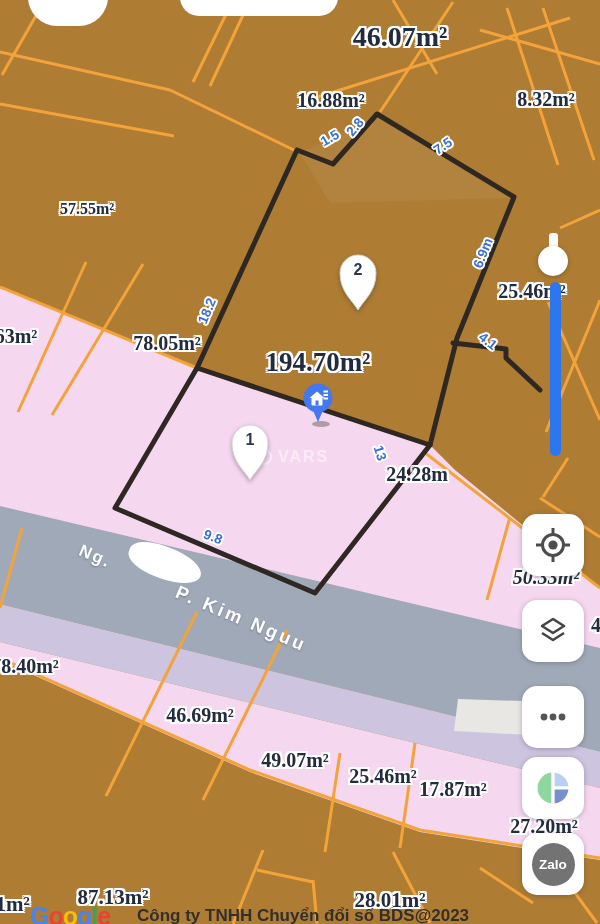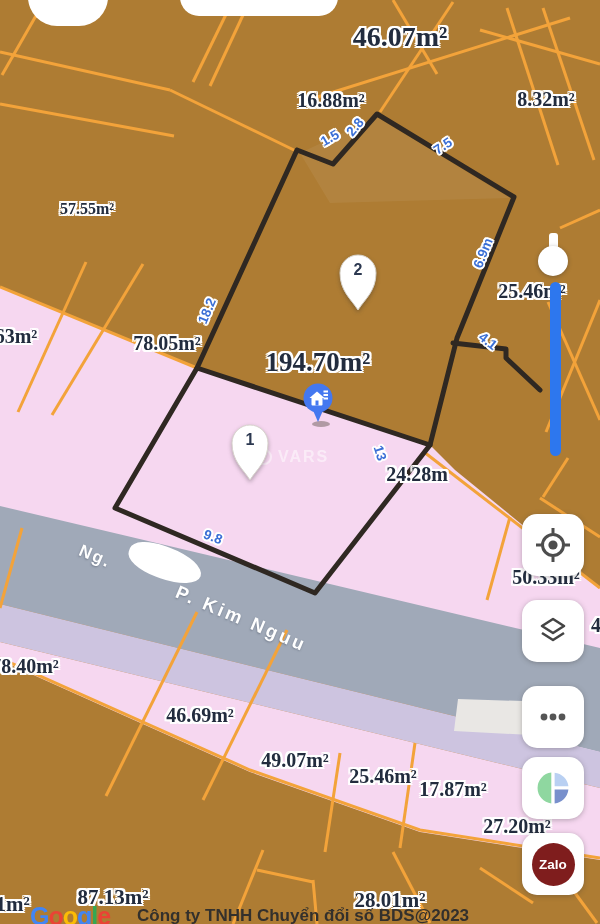--- a/index.html
+++ b/index.html
@@ -144,27 +144,27 @@
   <div id="labels-layer">
       <div class="area-label" style="left: 400px; top: 37px; font-size: 28px; transform: translate(-50%, -50%);">46.07m²</div>
       <div class="area-label" style="left: 301px; top: 100px; font-size: 20px; transform: translate(-50%, -50%); margin-left: 30px;">16.88m²</div>
       <div class="area-label" style="left: 546px; top: 99px; font-size: 20px; transform: translate(-50%, -50%);">8.32m²</div>
       <div class="area-label" style="left: 87px; top: 209px; font-size: 16px; transform: translate(-50%, -50%);">57.55m²</div>
       <div class="area-label" style="left: 167px; top: 307px; font-size: 20px; transform: translate(-50%, -50%); margin-top: 36px;">78.05m²</div>
       <div class="area-label" style="left: 16px; top: 336px; font-size: 20px; transform: translate(-50%, -50%);">63m²</div>
       <div class="area-label" style="left: 318px; top: 362px; font-size: 27px; transform: translate(-50%, -50%);">194.70m²</div>
       <div class="area-label" style="left: 532px; top: 291px; font-size: 20px; transform: translate(-50%, -50%);">25.46m²</div>
       <div class="area-label" style="left: 417px; top: 474px; font-size: 20px; transform: translate(-50%, -50%);">24.28m</div>
-      <div class="area-label" style="left: 546px; top: 577px; font-size: 20px; transform: translate(-50%, -50%);">50.33m²</div>
+      <div class="area-label" style="left: 546px; top: 577px; font-size: 20px; transform: translate(-50%, -50%); font-style: italic;">50.33m²</div>
       <div class="area-label" style="left: 25px; top: 666px; font-size: 20px; transform: translate(-50%, -50%);">78.40m²</div>
       <div class="area-label" style="left: 200px; top: 715px; font-size: 20px; transform: translate(-50%, -50%);">46.69m²</div>
       <div class="area-label" style="left: 295px; top: 760px; font-size: 20px; transform: translate(-50%, -50%);">49.07m²</div>
       <div class="area-label" style="left: 383px; top: 776px; font-size: 20px; transform: translate(-50%, -50%);">25.46m²</div>
       <div class="area-label" style="left: 453px; top: 789px; font-size: 20px; transform: translate(-50%, -50%);">17.87m²</div>
-      <div class="area-label" style="left: 517px; top: 826px; font-size: 20px; transform: translate(-50%, -50%);">27.20m²</div>
+      <div class="area-label" style="left: 544px; top: 826px; font-size: 20px; transform: translate(-50%, -50%);">27.20m²</div>
       <div class="area-label" style="left: 113px; top: 897px; font-size: 21px; transform: translate(-50%, -50%);">87.13m²</div>
       <div class="area-label" style="left: 390px; top: 900px; font-size: 21px; transform: translate(-50%, -50%);">28.01m²</div>
       <div class="area-label" style="left: 8px; top: 904px; font-size: 21px; transform: translate(-50%, -50%);">11m²</div>
       <div class="area-label" style="left: 601px; top: 625px; font-size: 20px; transform: translate(-50%, -50%);">46</div>
       <div class="dim-label" style="left: 330px; top: 138px; transform: translate(-50%, -50%) rotate(-30deg);">1.5</div>
       <div class="dim-label" style="left: 355px; top: 127px; transform: translate(-50%, -50%) rotate(-50deg);">2.8</div>
       <div class="dim-label" style="left: 443px; top: 146px; transform: translate(-50%, -50%) rotate(-33deg);">7.5</div>
       <div class="dim-label" style="left: 483px; top: 253px; transform: translate(-50%, -50%) rotate(-68deg);">6.9m</div>
       <div class="dim-label" style="left: 488px; top: 341px; transform: translate(-50%, -50%) rotate(38deg);">4.1</div>
       <div class="dim-label" style="left: 207px; top: 311px; transform: translate(-50%, -50%) rotate(-67deg);">18.2</div>
@@ -232,21 +232,21 @@
     </svg>
   </div>
   <div class="ctl" style="top:757px;">
     <svg width="36" height="36" viewBox="0 0 36 36">
       <path d="M16.3 2.6 A15.5 15.5 0 0 0 16.3 33.4 Z" fill="#8fd7a0"></path>
       <path d="M19.6 16.3 L19.6 2.7 A15.5 15.5 0 0 1 33.4 16.3 Z" fill="#b9d0f2"></path>
       <path d="M19.6 19.6 L33.4 19.6 A15.5 15.5 0 0 1 19.6 33.4 Z" fill="#7890cc"></path>
     </svg>
   </div>
   <div class="ctl" style="top:833px;">
-    <div class="zalo-circle" style="background:#7f1d1d;">
+    <div class="zalo-circle" style="background:#737373;">
       <span>Zalo</span>
     </div>
   </div>
 
   <div class="google-logo"><span class="gl-0">G</span><span class="gl-1">o</span><span class="gl-2">o</span><span class="gl-3">g</span><span class="gl-4">l</span><span class="gl-5">e</span></div>
   <div class="copyright">Công ty TNHH Chuyển đổi số BDS@2023</div>
 
 </div>
 
 </body></html>

